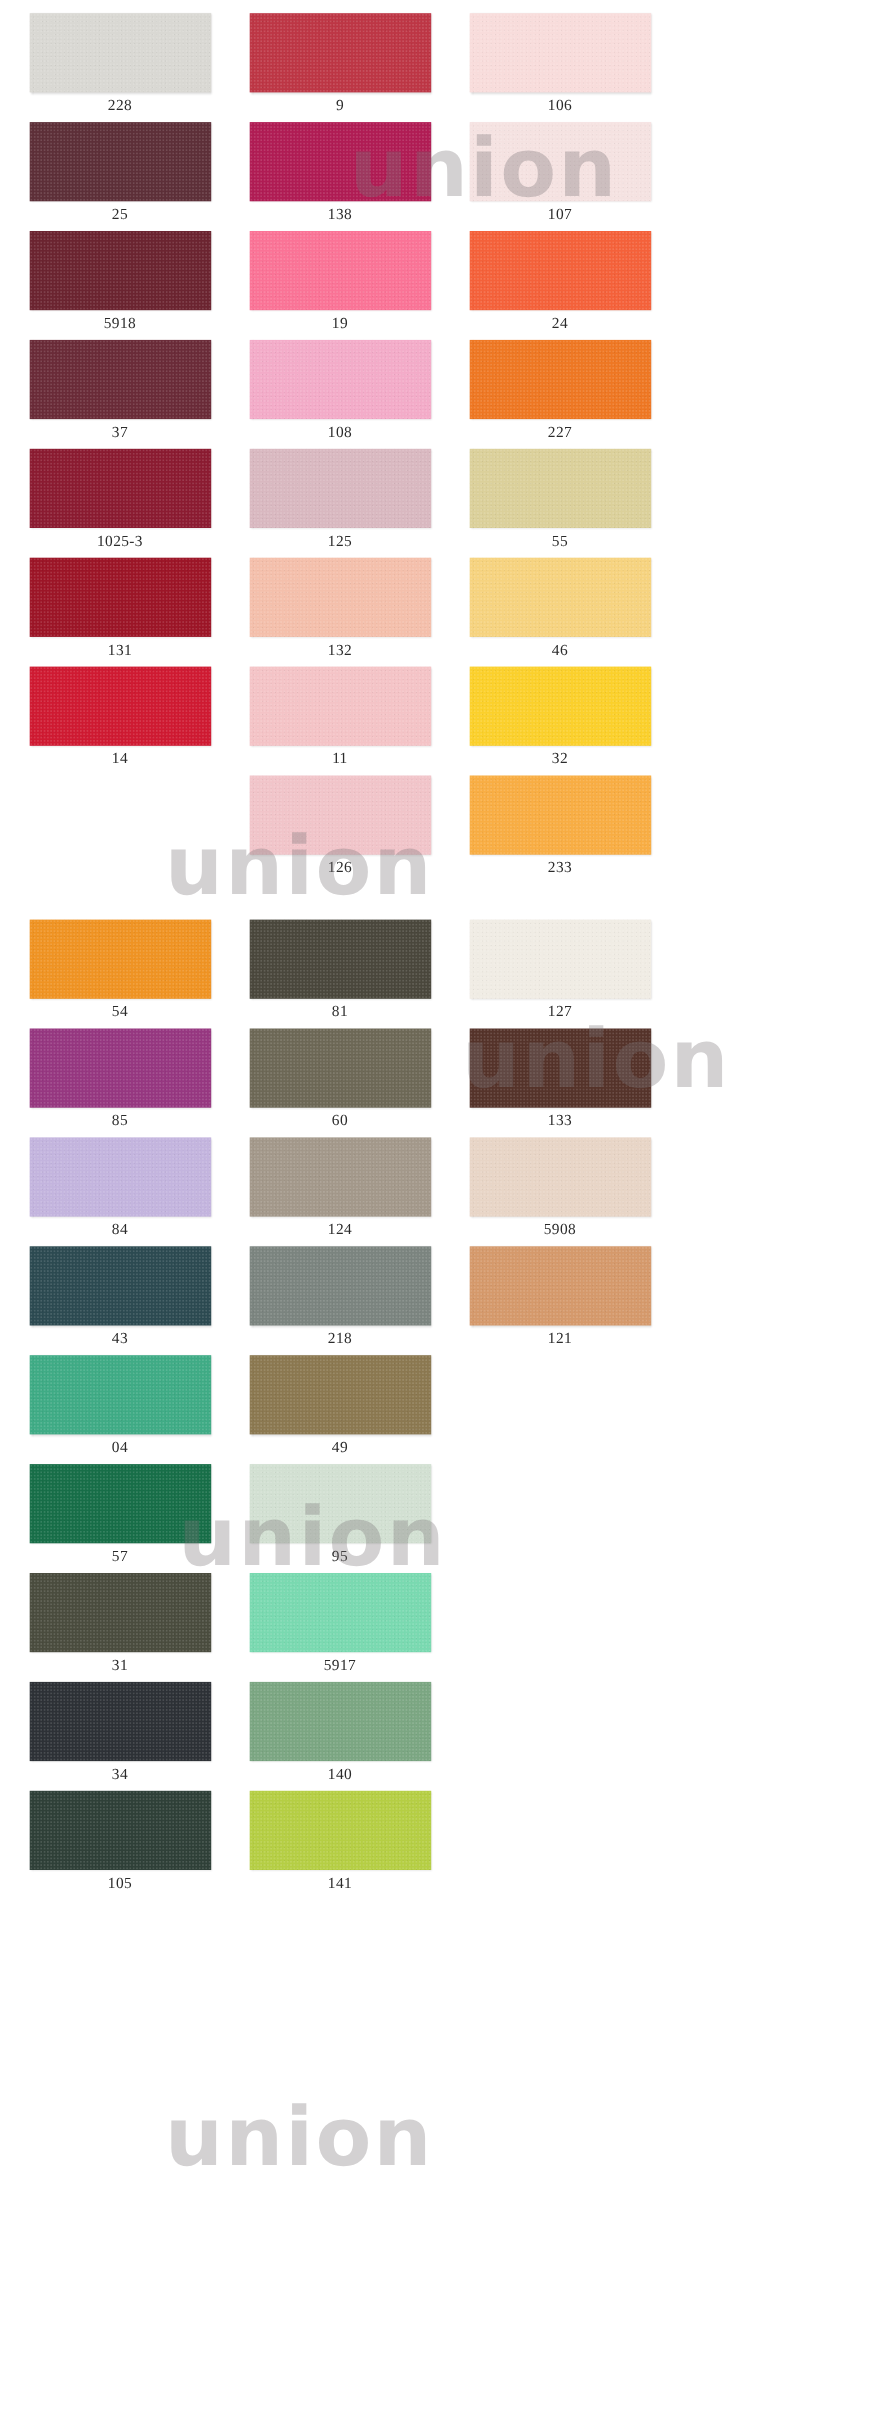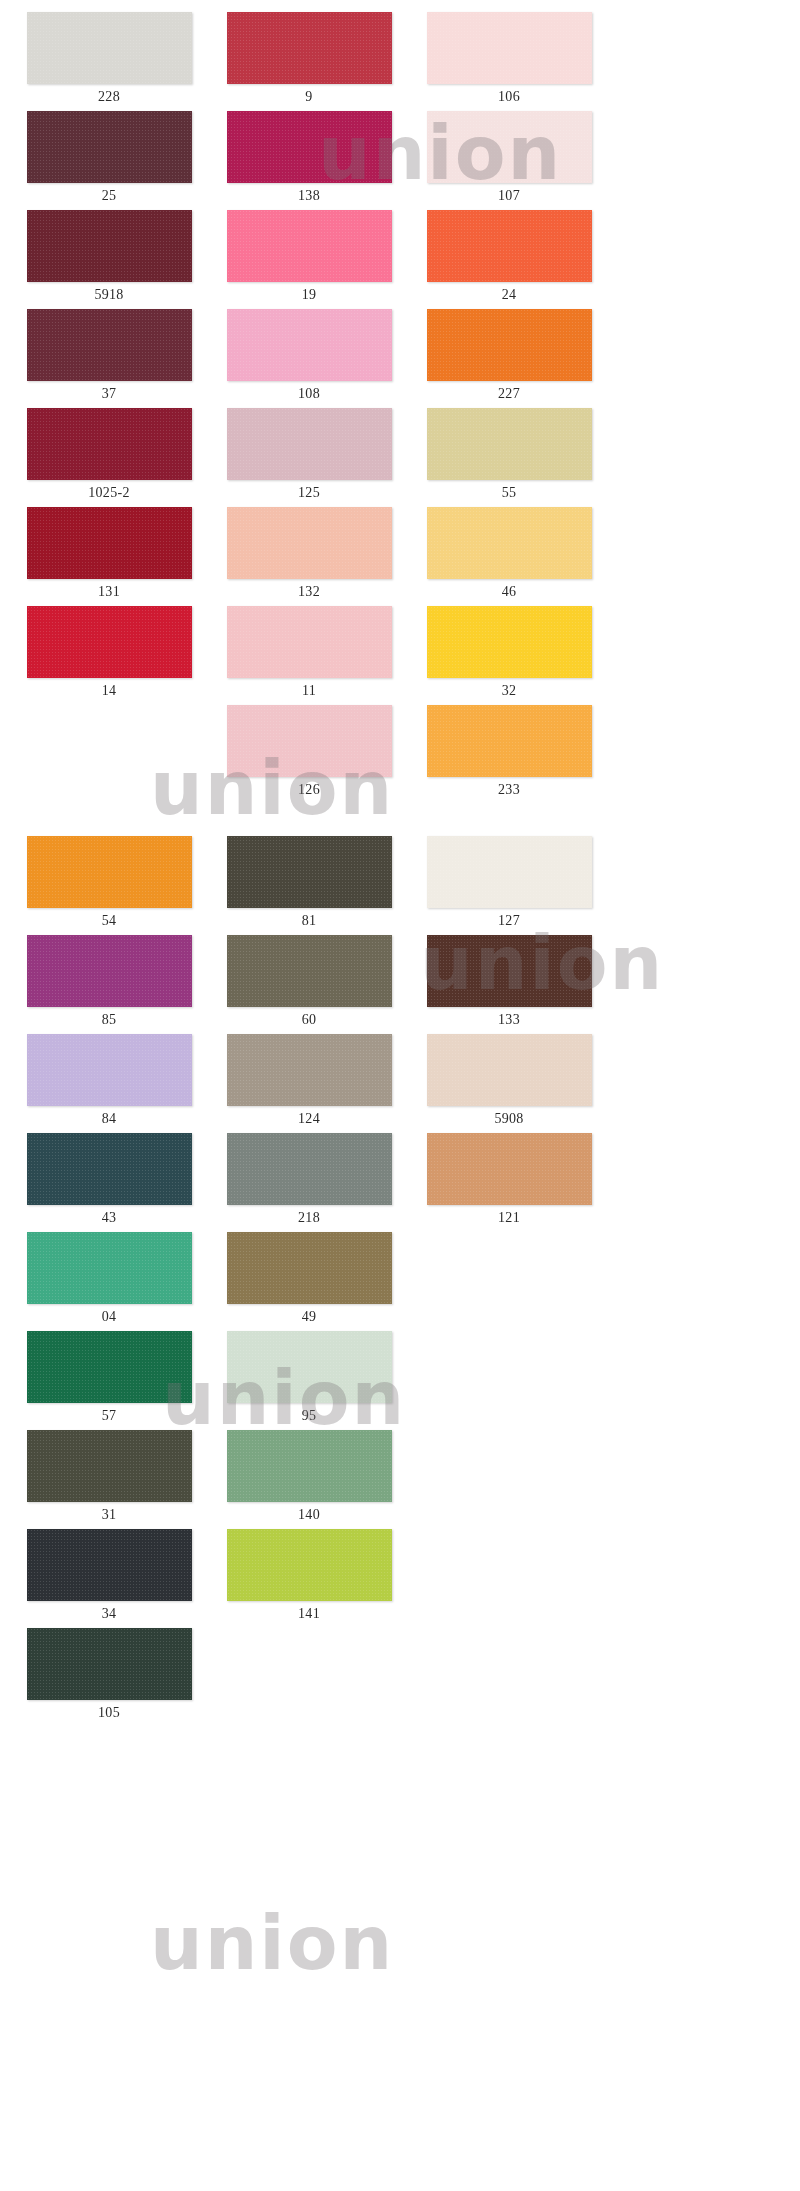--- a/index.html
+++ b/index.html
@@ -121,21 +121,21 @@
           <div class="cell">
             <div class="swatch" title="5918" style="background: rgb(107, 36, 48);"></div>
             <div class="label">5918</div>
           </div>
           <div class="cell">
             <div class="swatch" title="37" style="background: rgb(106, 43, 56);"></div>
             <div class="label">37</div>
           </div>
           <div class="cell">
             <div class="swatch" title="1025-1" style="background: rgb(139, 27, 49);"></div>
-            <div class="label">1025-2</div>
+            <div class="label">1025-3</div>
           </div>
           <div class="cell">
             <div class="swatch" title="131" style="background: rgb(156, 21, 39);"></div>
             <div class="label">131</div>
           </div>
           <div class="cell">
             <div class="swatch" title="14" style="background: rgb(207, 26, 50);"></div>
             <div class="label">14</div>
           </div>
         </div>
@@ -266,20 +266,24 @@
           </div>
           <div class="cell">
             <div class="swatch" title="49" style="background: rgb(139, 120, 80);"></div>
             <div class="label">49</div>
           </div>
           <div class="cell">
             <div class="swatch" title="95" style="background: rgb(210, 224, 210);"></div>
             <div class="label">95</div>
           </div>
           <div class="cell">
+            <div class="swatch" title="5917" style="background: rgb(121, 217, 176);"></div>
+            <div class="label">5917</div>
+          </div>
+          <div class="cell">
             <div class="swatch" title="140" style="background: rgb(123, 166, 130);"></div>
             <div class="label">140</div>
           </div>
           <div class="cell">
             <div class="swatch" title="141" style="background: rgb(181, 206, 68);"></div>
             <div class="label">141</div>
           </div>
         </div>
         <div class="col">
           <div class="cell">

